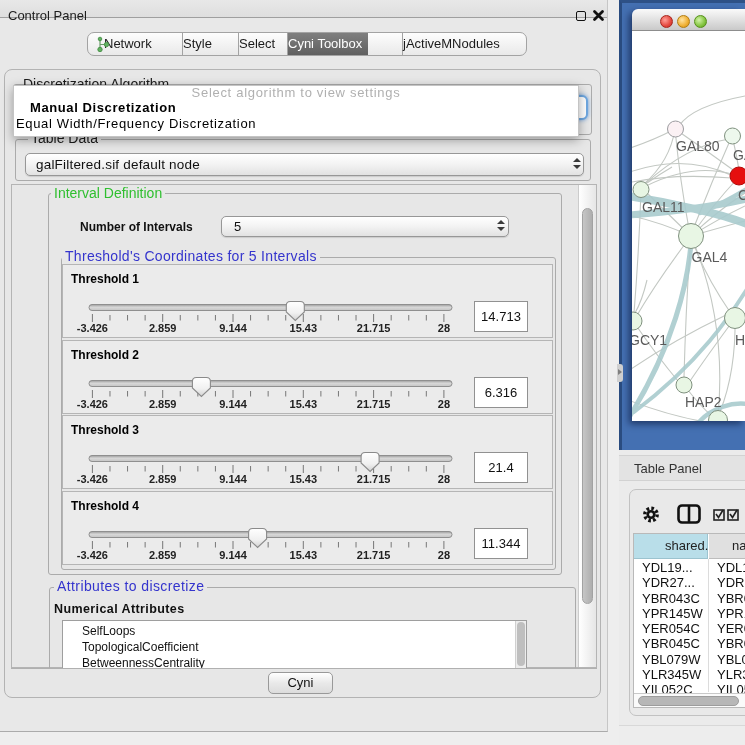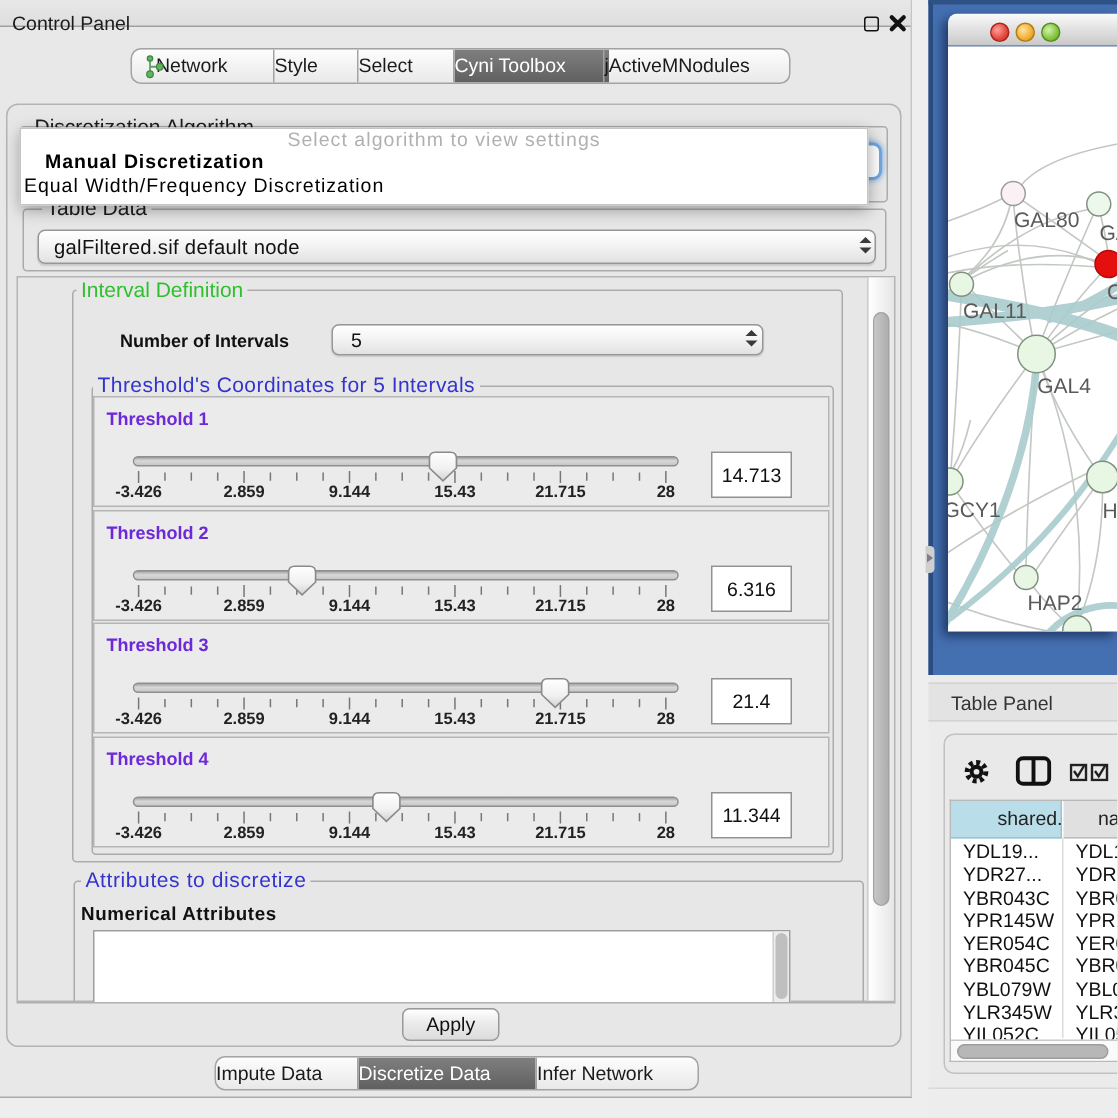--- a/index.html
+++ b/index.html
@@ -10,21 +10,21 @@
 .bold { font-weight:bold; }
 .groupbox { position:absolute; border:1px solid #ababab; border-radius:3px; }
 .gtitle { position:absolute; font-size:14px; background:#e7e7e7; padding:0 3px; line-height:13px; }
 .combo { position:absolute; border:1px solid #979797; border-radius:5px;
   background:linear-gradient(#ffffff,#f4f4f4 45%,#e2e2e2); box-shadow:0 1px 1px rgba(0,0,0,0.12);text-align:right; }
 .combo .ctext { position:absolute; left:19px; top:3px; font-size:13px; color:#111; }
 .arrows { position:absolute; width:8px; }
 .arrows .up { width:0; height:0; border-left:4px solid transparent; border-right:4px solid transparent; border-bottom:4.5px solid #3a3a3a; margin-bottom:3px; }
 .arrows .dn { width:0; height:0; border-left:4px solid transparent; border-right:4px solid transparent; border-top:4.5px solid #3a3a3a; }
 .sliderbox { position:absolute; left:62px; width:491px; height:74px; background:#ebebeb; border:1px solid #b5b5b5; }
-.sliderbox .stitle { position:absolute; left:8px; top:7px; font-size:12px; font-weight:bold; color:#6d28d9; }
+.sliderbox .stitle { position:absolute; left:8px; top:7px; font-size:12px; font-weight:bold; color:#000000; }
 .valuebox { position:absolute; left:411px; top:36px; width:54px; height:31px; background:#fff; border:1px solid #919191; font-size:13px; color:#111; text-align:center; line-height:29px; }
 .tabseg { position:absolute; top:0; height:100%; font-size:13px; color:#1a1a1a; text-align:left; border-left:1px solid #a3a3a3; }
 .tabseg.first { border-left:none; }
 .tabseg.dark { background:linear-gradient(#7f7f7f,#606060); color:#fff; }
 </style>
 </head>
 <body>
 <div id="root">
 
   <div class="abs" style="left:0;top:0;width:608px;height:732px;background:#e8e8e8;border-right:1px solid #c6c6c6;border-bottom:1px solid #ababab;">
@@ -41,21 +41,21 @@
       <div class="tabseg first" style="left:0;width:94px;line-height:22px;">
         <svg style="position:absolute;left:8px;top:3px;" width="14" height="17" viewBox="0 0 14 17">
           <path d="M4,4 L4,13 M4,8.5 L10,8.5" stroke="#6b9b6b" stroke-width="1.2" fill="none"></path>
           <circle cx="4" cy="3" r="1.8" fill="#63b163" stroke="#3c8a3c" stroke-width="0.8"></circle>
           <circle cx="4" cy="13.5" r="2.2" fill="#63b163" stroke="#3c8a3c" stroke-width="0.8"></circle>
           <circle cx="10.5" cy="8.5" r="2.2" fill="#63b163" stroke="#3c8a3c" stroke-width="0.8"></circle>
         </svg>
         <span style="margin-left:16px;">Network</span></div>
       <div class="tabseg" style="left:94px;width:56px;line-height:22px;">Style</div>
       <div class="tabseg" style="left:150px;width:64px;line-height:22px;">Select</div>
-      <div class="tabseg dark" style="left:214px;width:104px;line-height:22px;">Cyni Toolbox</div>
+      <div class="tabseg dark" style="left:199px;width:81px;line-height:22px;">Cyni Toolbox</div>
       <div class="tabseg" style="left:314px;width:126px;line-height:22px;">jActiveMNodules</div>
     </div>
 
     <div class="abs" style="left:4px;top:69px;width:597px;height:629px;border:1px solid #b3b3b3;border-radius:8px;background:#e7e7e7;"></div>
 
     <div class="groupbox" style="left:13px;top:84px;width:579px;height:51px;"></div>
     <div class="abs" style="left:23px;top:76px;font-size:14px;color:#1c1c1c;">Discretization Algorithm</div>
 
     <div class="abs" style="left:470px;top:95px;width:118px;height:25px;border-radius:6px;background:#fff;border:2.5px solid #6ea7e0;box-shadow:0 0 4px rgba(90,150,220,0.9);"></div>
 
@@ -294,34 +294,30 @@
           <path d="M185.6,47 L185.6,40.5 Q185.6,36.5 189.6,36.5 L199.6,36.5 Q203.6,36.5 203.6,40.5 L203.6,47 L194.6,55.5 Z" fill="url(#tg3)" stroke="#8a8a8a" stroke-width="1.1"></path>
         </svg>
       <div class="valuebox">11.344</div>
     </div>
 
     <div class="abs" style="left:12px;top:576px;width:584px;height:92px;overflow:hidden;">
       <div class="abs" style="left:37px;top:11px;width:527px;height:120px;border:1px solid #ababab;border-radius:3px;"></div>
       <div class="gtitle" style="left:42px;top:4px;color:#3434cd;letter-spacing:0.4px;">Attributes to discretize</div>
       <div class="abs bold" style="left:42px;top:26px;font-size:12.5px;color:#111;letter-spacing:0.4px;">Numerical Attributes</div>
       <div class="abs" style="left:50px;top:44px;width:465px;height:60px;background:#fff;border:1px solid #9e9e9e;">
+        <div style="font-size:12px;color:#111;padding:2px 0 0 19px;line-height:16px;">SelfLoops<br>TopologicalCoefficient<br>BetweennessCentrality</div>
         <div class="abs" style="right:0;top:0;width:11px;height:100%;background:#ededed;border-left:1px solid #d0d0d0;">
           <div class="abs" style="left:1px;top:1px;width:8px;height:44px;background:#bfbfbf;border-radius:4px;"></div>
         </div>
       </div>
     </div>
 
     <div class="abs" style="left:11px;top:668px;width:586px;height:1px;background:#b0b0b0;"></div>
-    <div class="abs" style="left:268px;top:672px;width:65px;height:22px;border:1px solid #999;border-radius:5px;background:linear-gradient(#ffffff,#e9e9e9 50%,#dcdcdc);font-size:13px;text-align:center;line-height:20px;color:#111;">Apply</div>
-
-    <div class="abs" style="left:143px;top:704px;width:323px;height:23px;border:1px solid #a3a3a3;border-radius:7px;background:linear-gradient(#fdfdfd,#e9e9e9);overflow:hidden;">
-      <div class="tabseg first" style="left:0;width:94px;line-height:21px;">Impute Data</div>
-      <div class="tabseg dark" style="left:94px;width:119px;line-height:21px;">Discretize Data</div>
-      <div class="tabseg" style="left:213px;width:110px;line-height:21px;">Infer Network</div>
-    </div>
+    <div class="abs" style="left:268px;top:672px;width:65px;height:22px;border:1px solid #999;border-radius:5px;background:linear-gradient(#ffffff,#e9e9e9 50%,#dcdcdc);font-size:13px;text-align:center;line-height:20px;color:#111;">Cyni</div>
+
   </div>
 
   <div class="abs" style="left:619px;top:0;width:126px;height:450px;background:#4470b2;border-left:3px solid #2a4c80;border-top:3px solid #2e5186;"></div>
 
   <div class="abs" style="left:632px;top:9px;width:113px;height:412px;box-shadow:-3px 3px 7px rgba(0,10,40,0.55);border-radius:6px 6px 0 0;">
     <div class="abs" style="left:0;top:0;width:113px;height:22px;background:linear-gradient(#fafafa,#c9c9c9);border-bottom:1px solid #8d8d8d;border-radius:6px 0 0 0;">
       <div class="abs" style="left:28px;top:6px;width:13px;height:13px;border-radius:50%;background:radial-gradient(circle at 4px 4px,#ff9f98,#e4473d 60%,#c02c23);border:0.5px solid #a8261d;"></div>
       <div class="abs" style="left:45px;top:6px;width:13px;height:13px;border-radius:50%;background:radial-gradient(circle at 4px 4px,#ffe3a0,#efaf33 60%,#c98a14);border:0.5px solid #b37d10;"></div>
       <div class="abs" style="left:62px;top:6px;width:13px;height:13px;border-radius:50%;background:radial-gradient(circle at 4px 4px,#d2f3a8,#83c440 60%,#5d9c22);border:0.5px solid #559019;"></div>
     </div>

